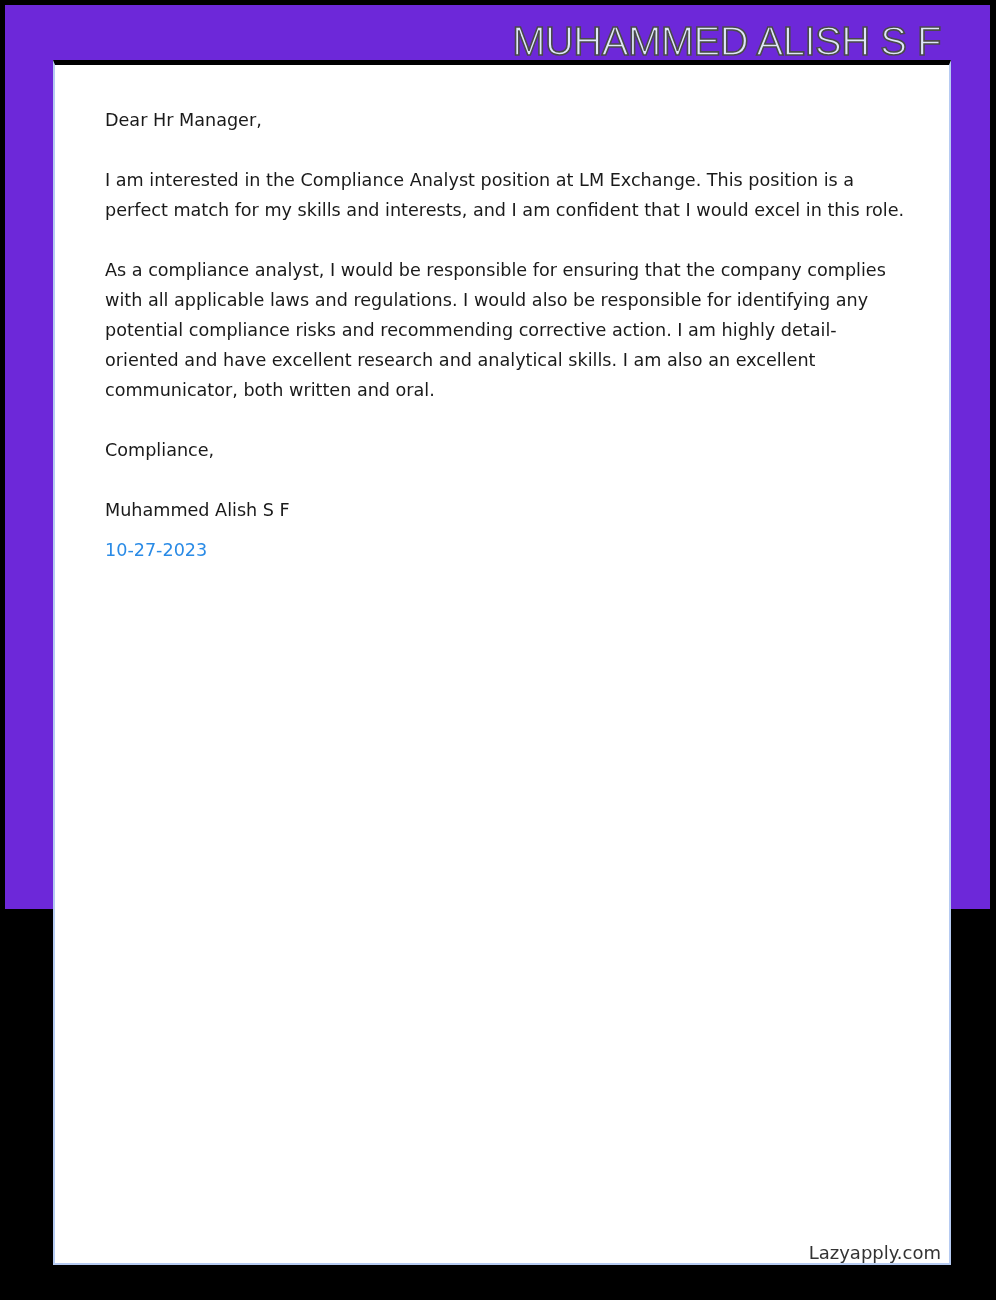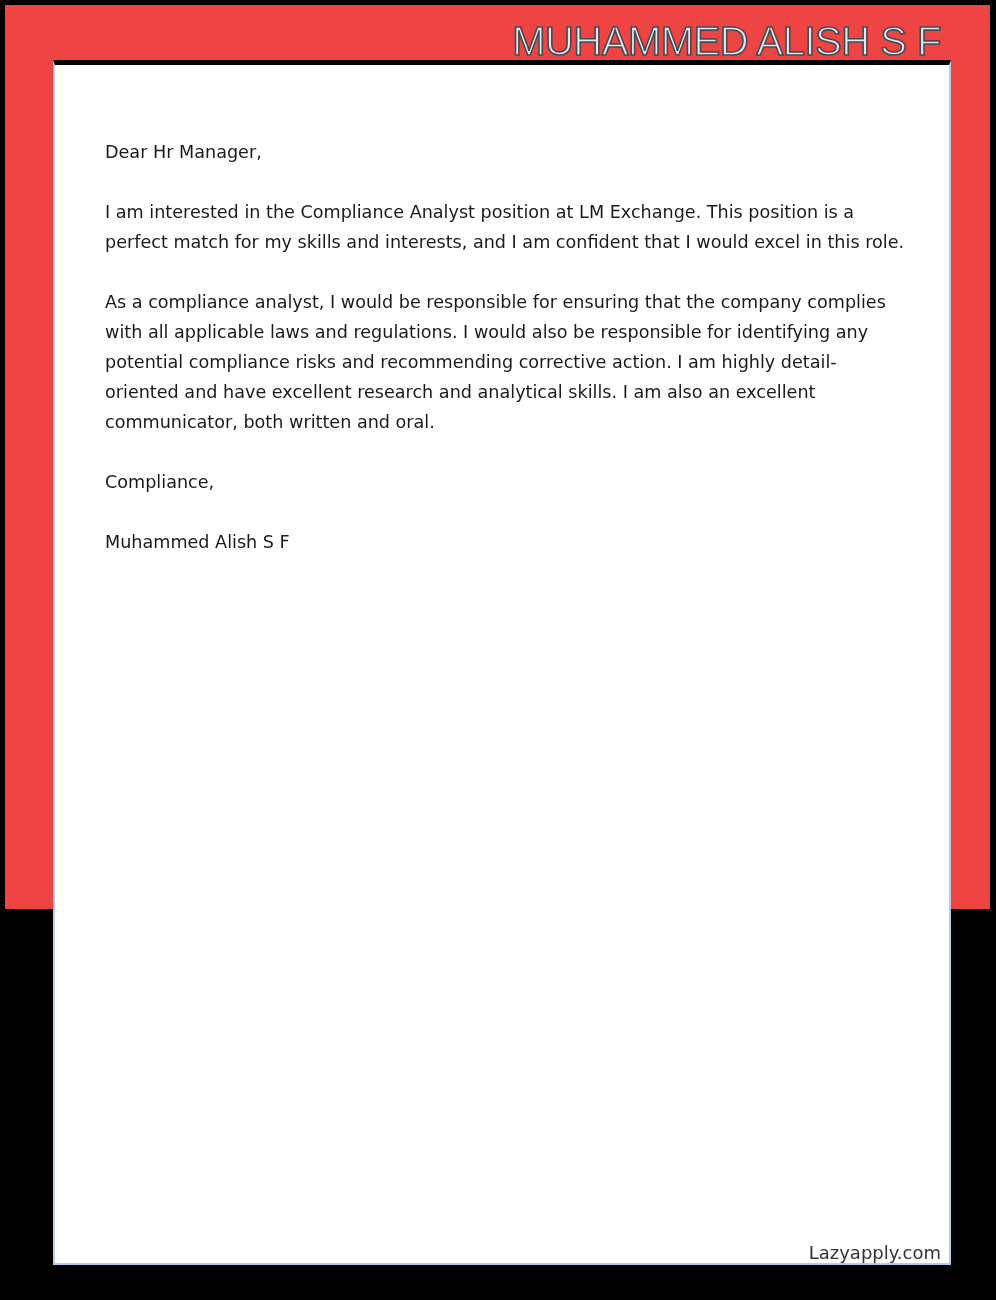--- a/index.html
+++ b/index.html
@@ -5,21 +5,21 @@
     html, body { margin: 0; padding: 0; }
     body {
       width: 996px; height: 1300px;
       background: #000;
       position: relative;
       overflow: hidden;
     }
     .frame {
       position: absolute;
       left: 5px; top: 5px; width: 985px; height: 904px;
-      background: #ef4444;
+      background: #6d28d9;
     }
     .title {
       position: absolute;
       right: 49px; top: 14px;
       font-family: "Liberation Sans", sans-serif;
       font-size: 40px;
       line-height: 44px;
       color: #e0e8f9;
       -webkit-text-stroke: 1.6px #4a4a4a;
       letter-spacing: -0.5px;
@@ -35,21 +35,20 @@
       border-bottom: 2px solid #b6cbf2;
       box-sizing: border-box;
     }
     .body-text {
       position: absolute;
       left: 50px; top: 40px; width: 800px;
       font-family: "DejaVu Sans", sans-serif;
       font-size: 17.6px;
       line-height: 30px;
       color: #1a1a1a;
-      margin-top: 32px;
     }
     .body-text p { margin: 0 0 30px 0; }
     .body-text p.tight { margin-bottom: 10px; }
     .date { color: #2a8be6; }
     .footer {
       position: absolute;
       right: 8px; bottom: 0px;
       font-family: "DejaVu Sans", sans-serif;
       font-size: 18px;
       color: #333;
@@ -61,16 +60,17 @@
 <div class="frame">
   <div class="title">MUHAMMED ALISH S F</div>
 
   <div class="paper">
     <div class="body-text">
       <p>Dear Hr Manager,</p>
       <p>I am interested in the Compliance Analyst position at LM Exchange. This position is a perfect match for my skills and interests, and I am confident that I would excel in this role.</p>
       <p>As a compliance analyst, I would be responsible for ensuring that the company complies with all applicable laws and regulations. I would also be responsible for identifying any potential compliance risks and recommending corrective action. I am highly detail-oriented and have excellent research and analytical skills. I am also an excellent communicator, both written and oral.</p>
       <p>Compliance,</p>
       <p class="tight">Muhammed Alish S F</p>
+      <p class="date">10-27-2023</p>
     </div>
     <div class="footer">Lazyapply.com</div>
   </div>
 </div>
 
 </body></html>

